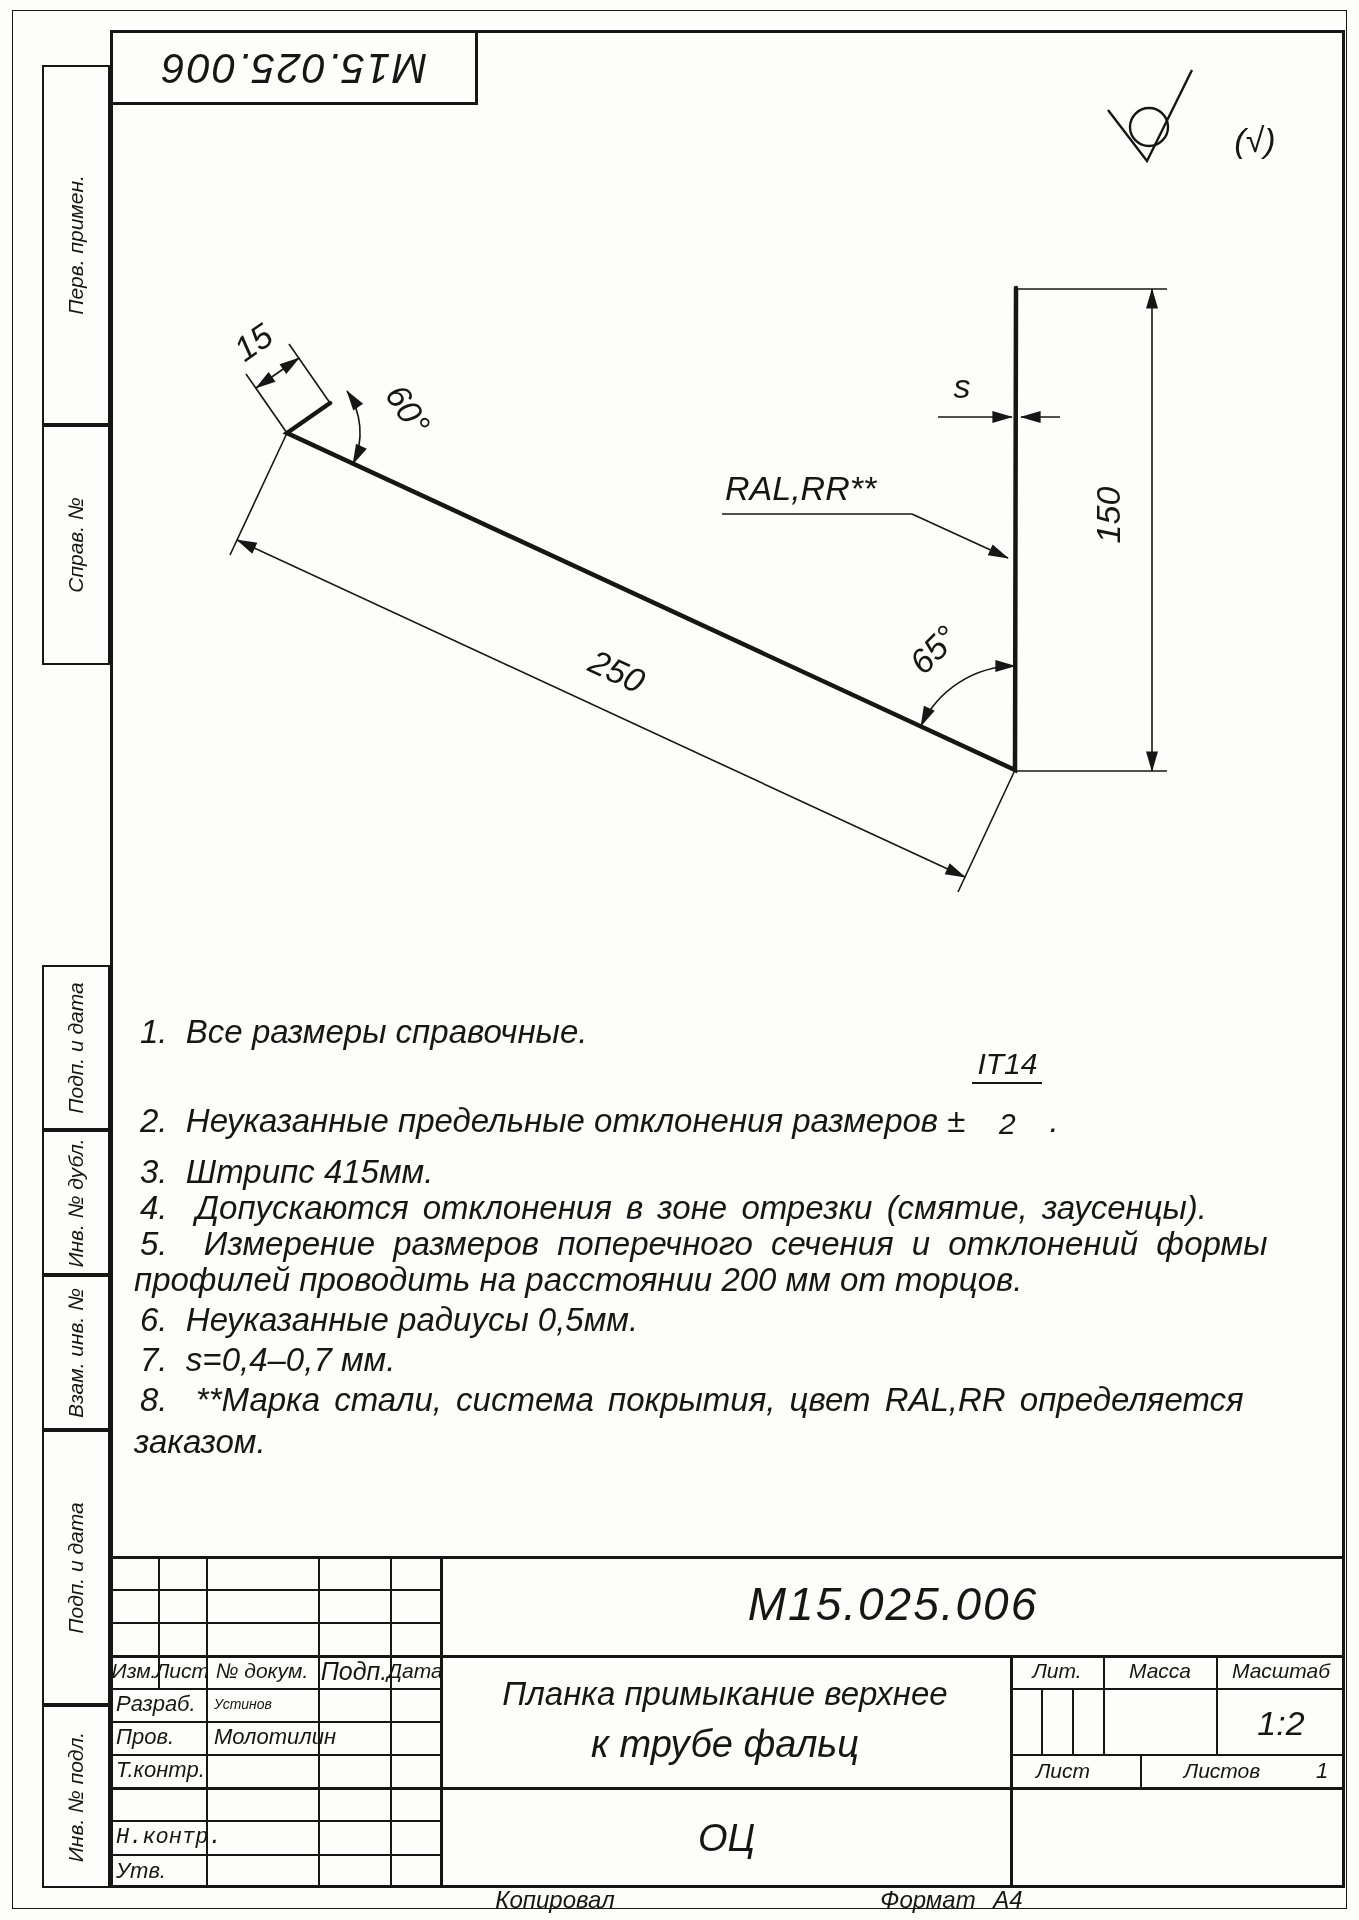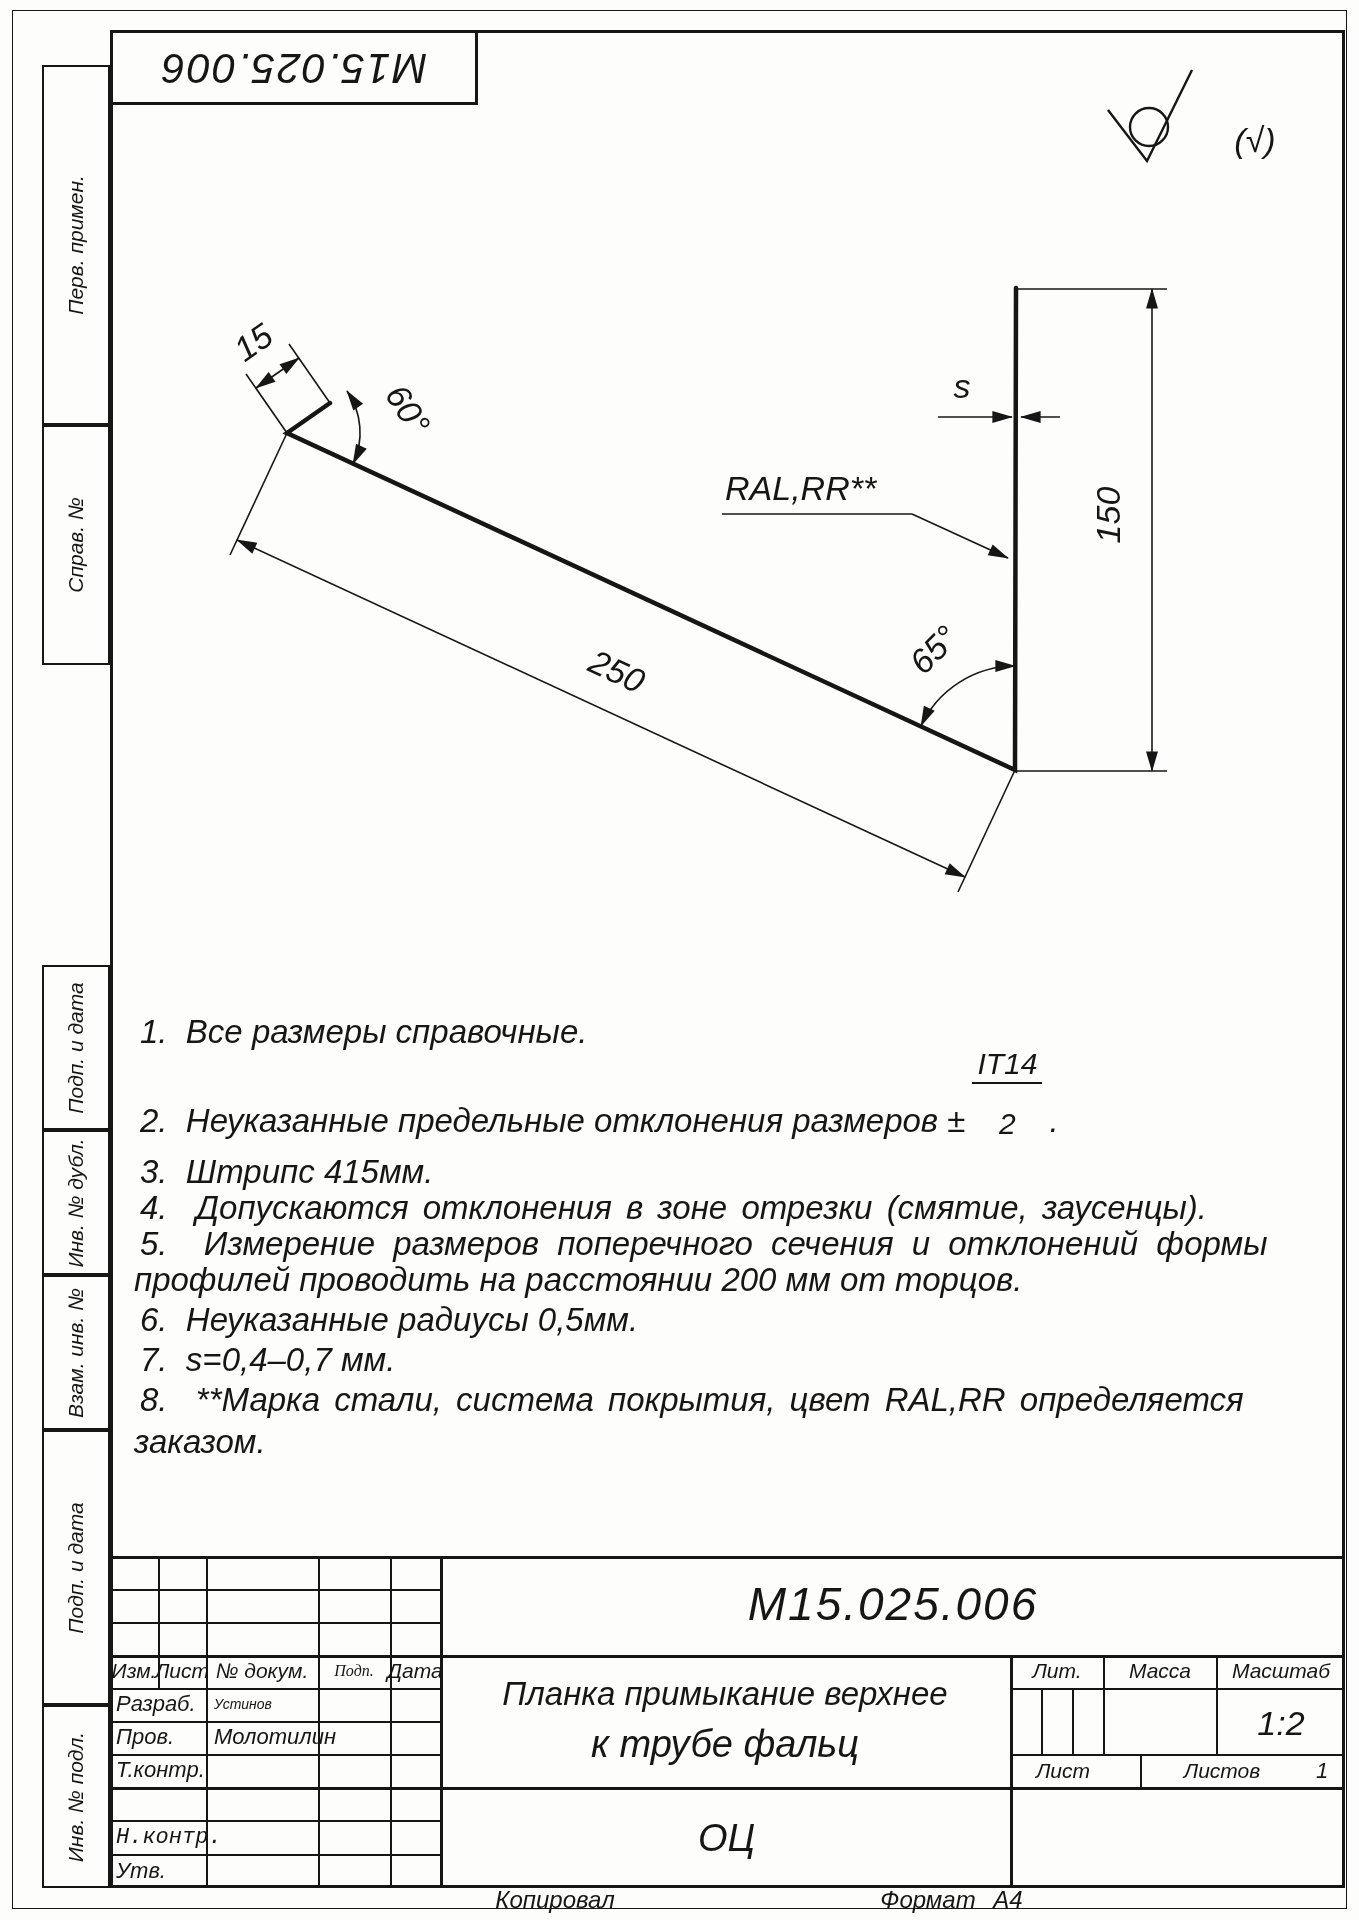--- a/index.html
+++ b/index.html
@@ -145,21 +145,21 @@
   <div class="line" style="left:1010px;top:1655px;width:3px;height:233px;"></div>
   <div class="line" style="left:1103px;top:1655px;width:2px;height:99px;"></div>
   <div class="line" style="left:1216px;top:1655px;width:2px;height:99px;"></div>
   <div class="line" style="left:1041px;top:1688px;width:2px;height:66px;"></div>
   <div class="line" style="left:1072px;top:1688px;width:2px;height:66px;"></div>
   <div class="line" style="left:1140px;top:1754px;width:2px;height:34px;"></div>
 
   <div class="t c" style="left:134px;top:1671px;font-size:21px;">Изм.</div>
   <div class="t c" style="left:182px;top:1671px;font-size:21px;">Лист</div>
   <div class="t c" style="left:262px;top:1671px;font-size:21px;">№ докум.</div>
-  <div class="t c" style="left:354px;top:1671px;font-size:16px;font-family:Liberation Serif, serif;">Подп.</div>
+  <div class="t c" style="left:354px;top:1671px;font-size:25px;">Подп.</div>
   <div class="t c" style="left:415px;top:1671px;font-size:21px;">Дата</div>
 
   <div class="t l" style="left:116px;top:1704px;font-size:22px;">Разраб.</div>
   <div class="t l" style="left:214px;top:1704px;font-size:14px;">Устинов</div>
   <div class="t l" style="left:116px;top:1737px;font-size:22px;">Пров.</div>
   <div class="t l" style="left:214px;top:1737px;font-size:22px;">Молотилин</div>
   <div class="t l" style="left:116px;top:1770px;font-size:22px;">Т.контр.</div>
   <div class="t l" style="left:116px;top:1837px;font-size:22px;font-family:Liberation Mono, monospace;">Н.контр.</div>
   <div class="t l" style="left:116px;top:1871px;font-size:22px;">Утв.</div>
 

